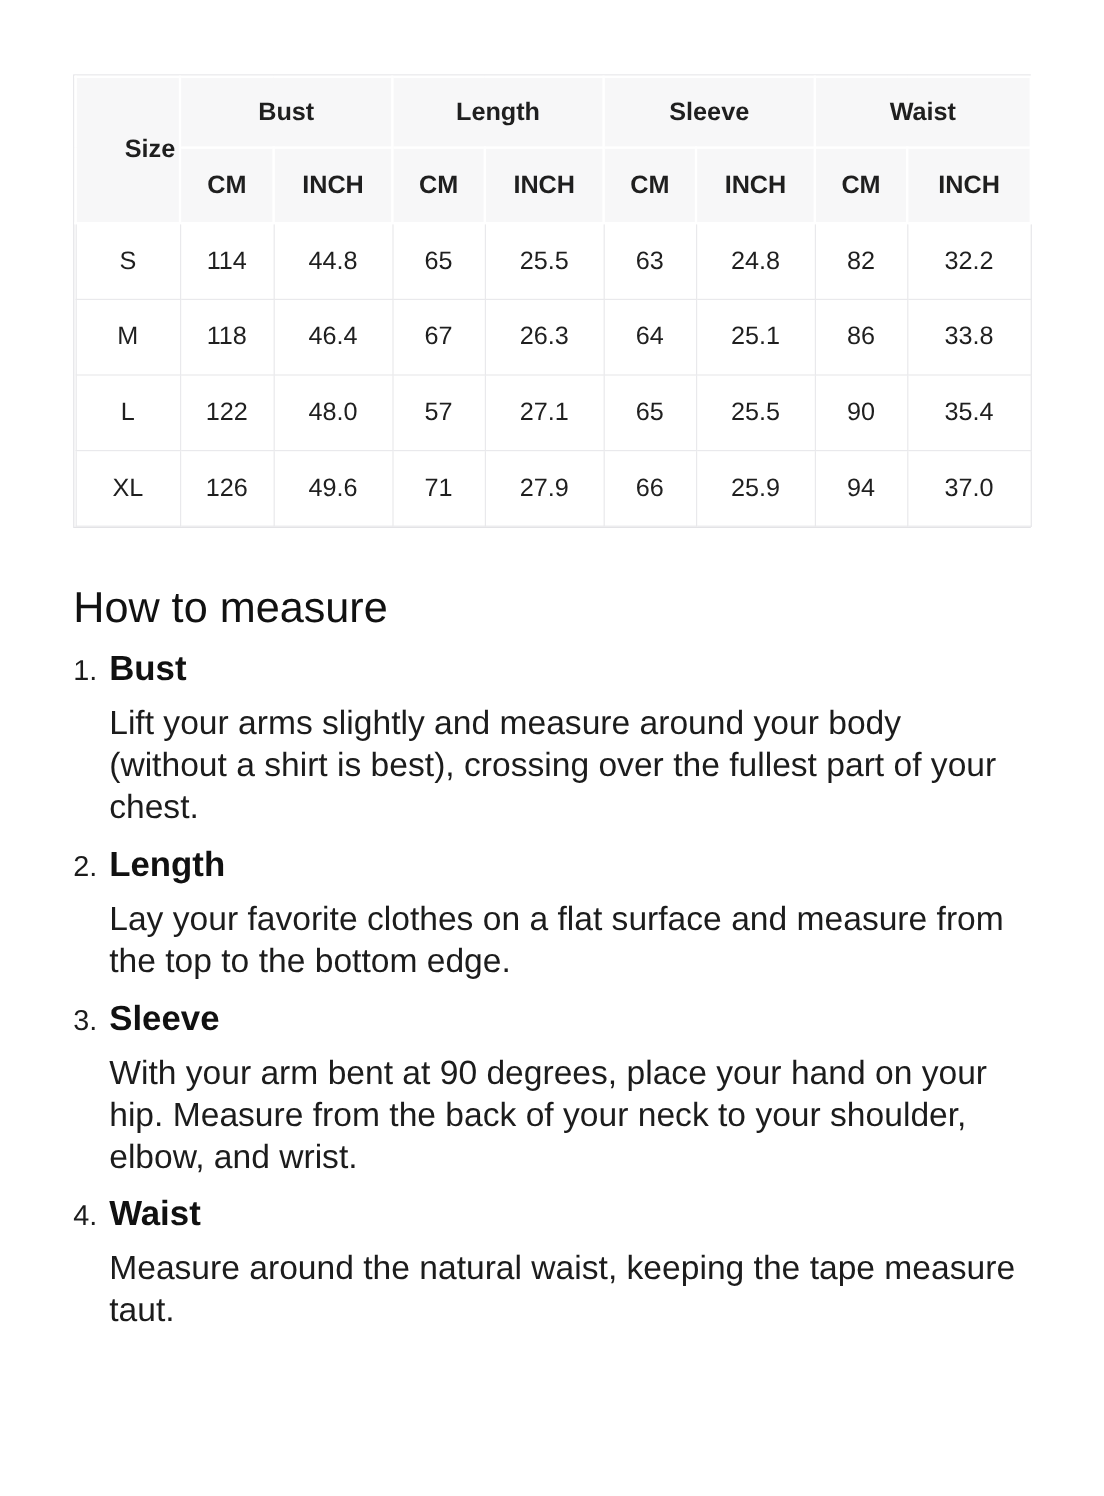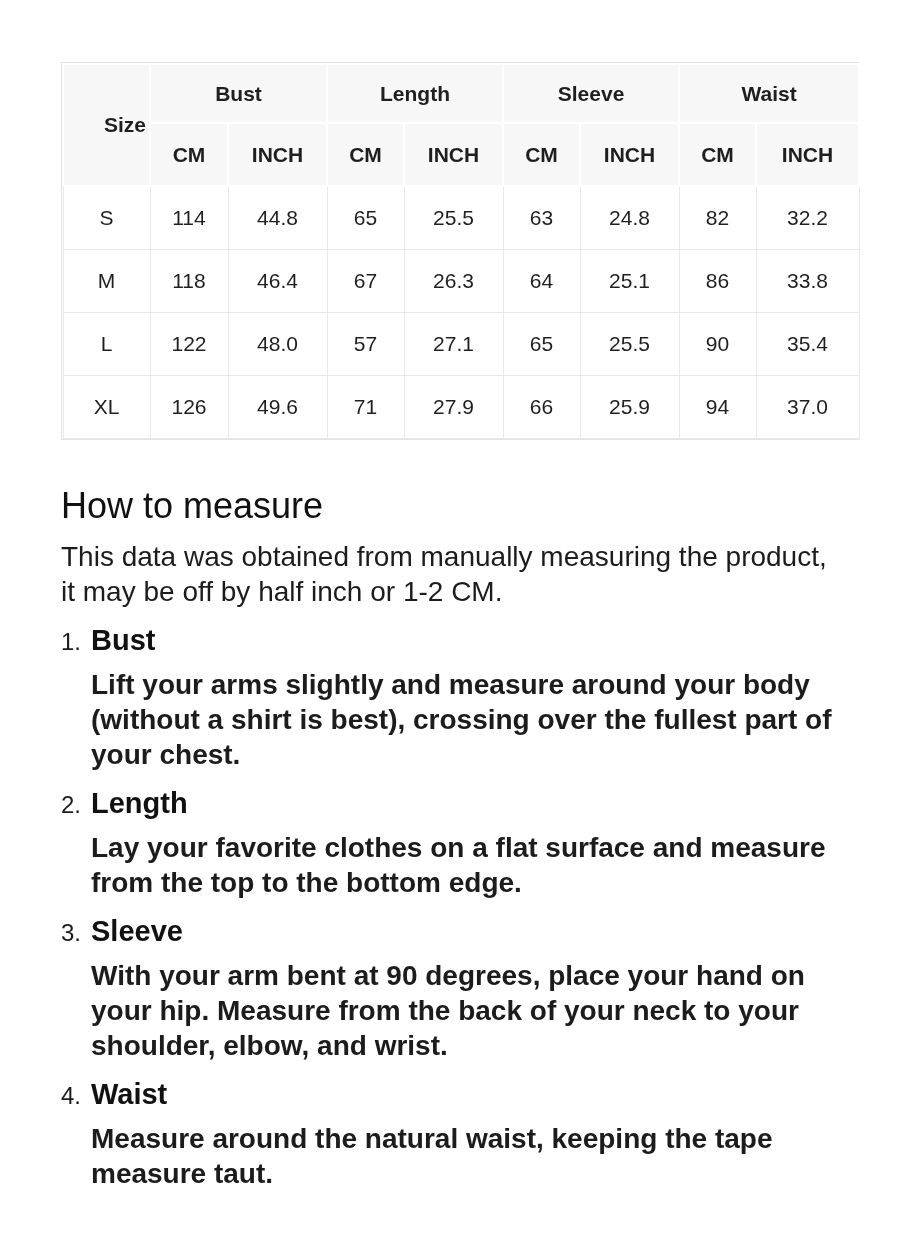--- a/index.html
+++ b/index.html
@@ -74,21 +74,20 @@
     line-height: 34px;
     font-weight: 700;
     color: #111111;
   }
   .step-desc {
     margin: 10px 0 0 30px;
     font-size: 28px;
     line-height: 35px;
     max-width: 756px;
     color: #1c1c1c;
-    font-weight: bold;
   }
 </style>
 </head>
 <body>
 
 <div class="page">
 
   <div class="table-wrap">
     <table class="size-chart">
       <colgroup>
@@ -164,21 +163,20 @@
           <td>66</td>
           <td>25.9</td>
           <td>94</td>
           <td>37.0</td>
         </tr>
       </tbody>
     </table>
   </div>
 
   <h2 class="section-title">How to measure</h2>
-  <p class="intro">This data was obtained from manually measuring the product, it may be off by half inch or 1-2 CM.</p>
 
   <div class="steps">
 
     <div class="step">
       <div class="step-head">
         <span class="step-number">1.</span>
         <span class="step-title">Bust</span>
       </div>
       <div class="step-desc">Lift your arms slightly and measure around your body (without a shirt is best), crossing over the fullest part of your chest.</div>
     </div>

